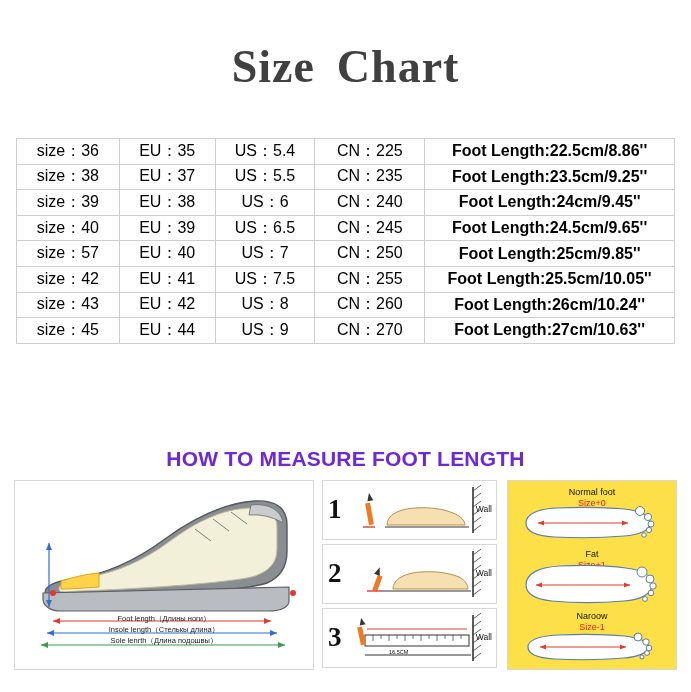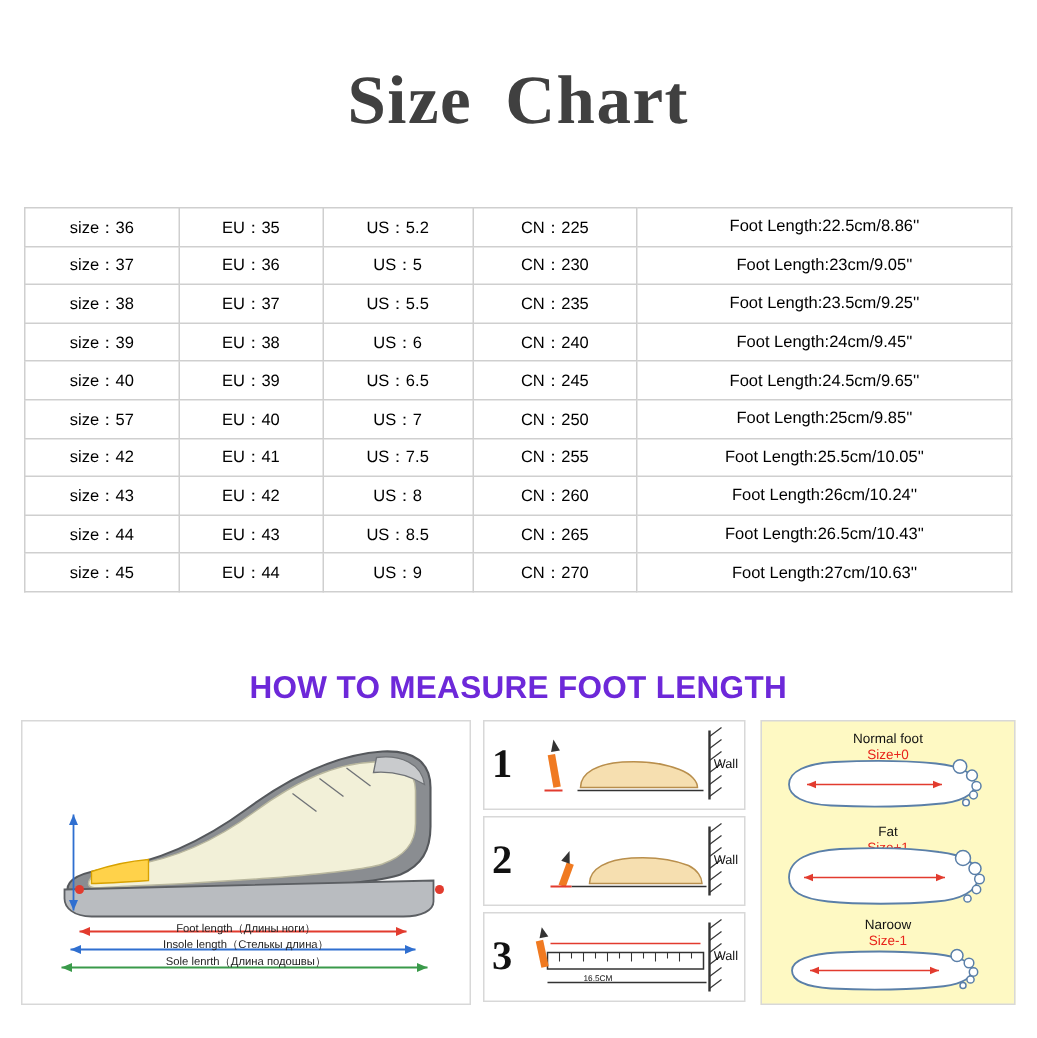--- a/index.html
+++ b/index.html
@@ -33,35 +33,35 @@
   .title .word { display: inline-block; }
   .title .gap { display: inline-block; width: 22px; }
 
   
   .size-table {
     position: absolute;
     left: 16px;
     top: 138px;
     width: 659px;
     border-collapse: collapse;
-    font-size: 11px;
+    font-size: 16px;
     color: #000;
   }
   .size-table td {
     border: 1px solid #cfcfcf;
     height: 25.6px;
     padding: 0 4px;
     text-align: center;
     white-space: nowrap;
   }
   .col-size { width: 103px; }
   .col-eu   { width: 96px; }
   .col-us   { width: 100px; }
   .col-cn   { width: 110px; }
-  .col-fl   { width: 250px; }
+  .col-fl   { width: 250px; font-weight: bold; }
 
   
   .howto-title {
     position: absolute;
     top: 447px;
     left: 0;
     width: 691px;
     text-align: center;
     font-size: 21px;
     font-weight: bold;
@@ -127,21 +127,21 @@
     font-size: 8.5px;
     color: #111;
   }
 
   
   .panel-feet {
     position: absolute;
     left: 497px; top: 2px;
     width: 170px; height: 190px;
     border: 1px solid #d8d8d8;
-    background: #fef9c3;
+    background: #fde047;
   }
   .foot-name {
     position: absolute;
     width: 100%;
     text-align: center;
     font-size: 9px;
     color: #111;
   }
   .foot-size {
     position: absolute;
@@ -163,30 +163,23 @@
 
   <div class="title">
     <span class="word">Size</span><span class="gap"></span><span class="word">Chart</span>
   </div>
 
   <table class="size-table">
     <tbody>
       <tr>
         <td class="col-size">size：36</td>
         <td class="col-eu">EU：35</td>
-        <td class="col-us">US：5.2</td>
+        <td class="col-us">US：5.4</td>
         <td class="col-cn">CN：225</td>
         <td class="col-fl">Foot Length:22.5cm/8.86''</td>
-      </tr>
-      <tr>
-        <td class="col-size">size：37</td>
-        <td class="col-eu">EU：36</td>
-        <td class="col-us">US：5</td>
-        <td class="col-cn">CN：230</td>
-        <td class="col-fl">Foot Length:23cm/9.05''</td>
       </tr>
       <tr>
         <td class="col-size">size：38</td>
         <td class="col-eu">EU：37</td>
         <td class="col-us">US：5.5</td>
         <td class="col-cn">CN：235</td>
         <td class="col-fl">Foot Length:23.5cm/9.25''</td>
       </tr>
       <tr>
         <td class="col-size">size：39</td>
@@ -215,27 +208,20 @@
         <td class="col-us">US：7.5</td>
         <td class="col-cn">CN：255</td>
         <td class="col-fl">Foot Length:25.5cm/10.05''</td>
       </tr>
       <tr>
         <td class="col-size">size：43</td>
         <td class="col-eu">EU：42</td>
         <td class="col-us">US：8</td>
         <td class="col-cn">CN：260</td>
         <td class="col-fl">Foot Length:26cm/10.24''</td>
-      </tr>
-      <tr>
-        <td class="col-size">size：44</td>
-        <td class="col-eu">EU：43</td>
-        <td class="col-us">US：8.5</td>
-        <td class="col-cn">CN：265</td>
-        <td class="col-fl">Foot Length:26.5cm/10.43''</td>
       </tr>
       <tr>
         <td class="col-size">size：45</td>
         <td class="col-eu">EU：44</td>
         <td class="col-us">US：9</td>
         <td class="col-cn">CN：270</td>
         <td class="col-fl">Foot Length:27cm/10.63''</td>
       </tr>
     </tbody>
   </table>

